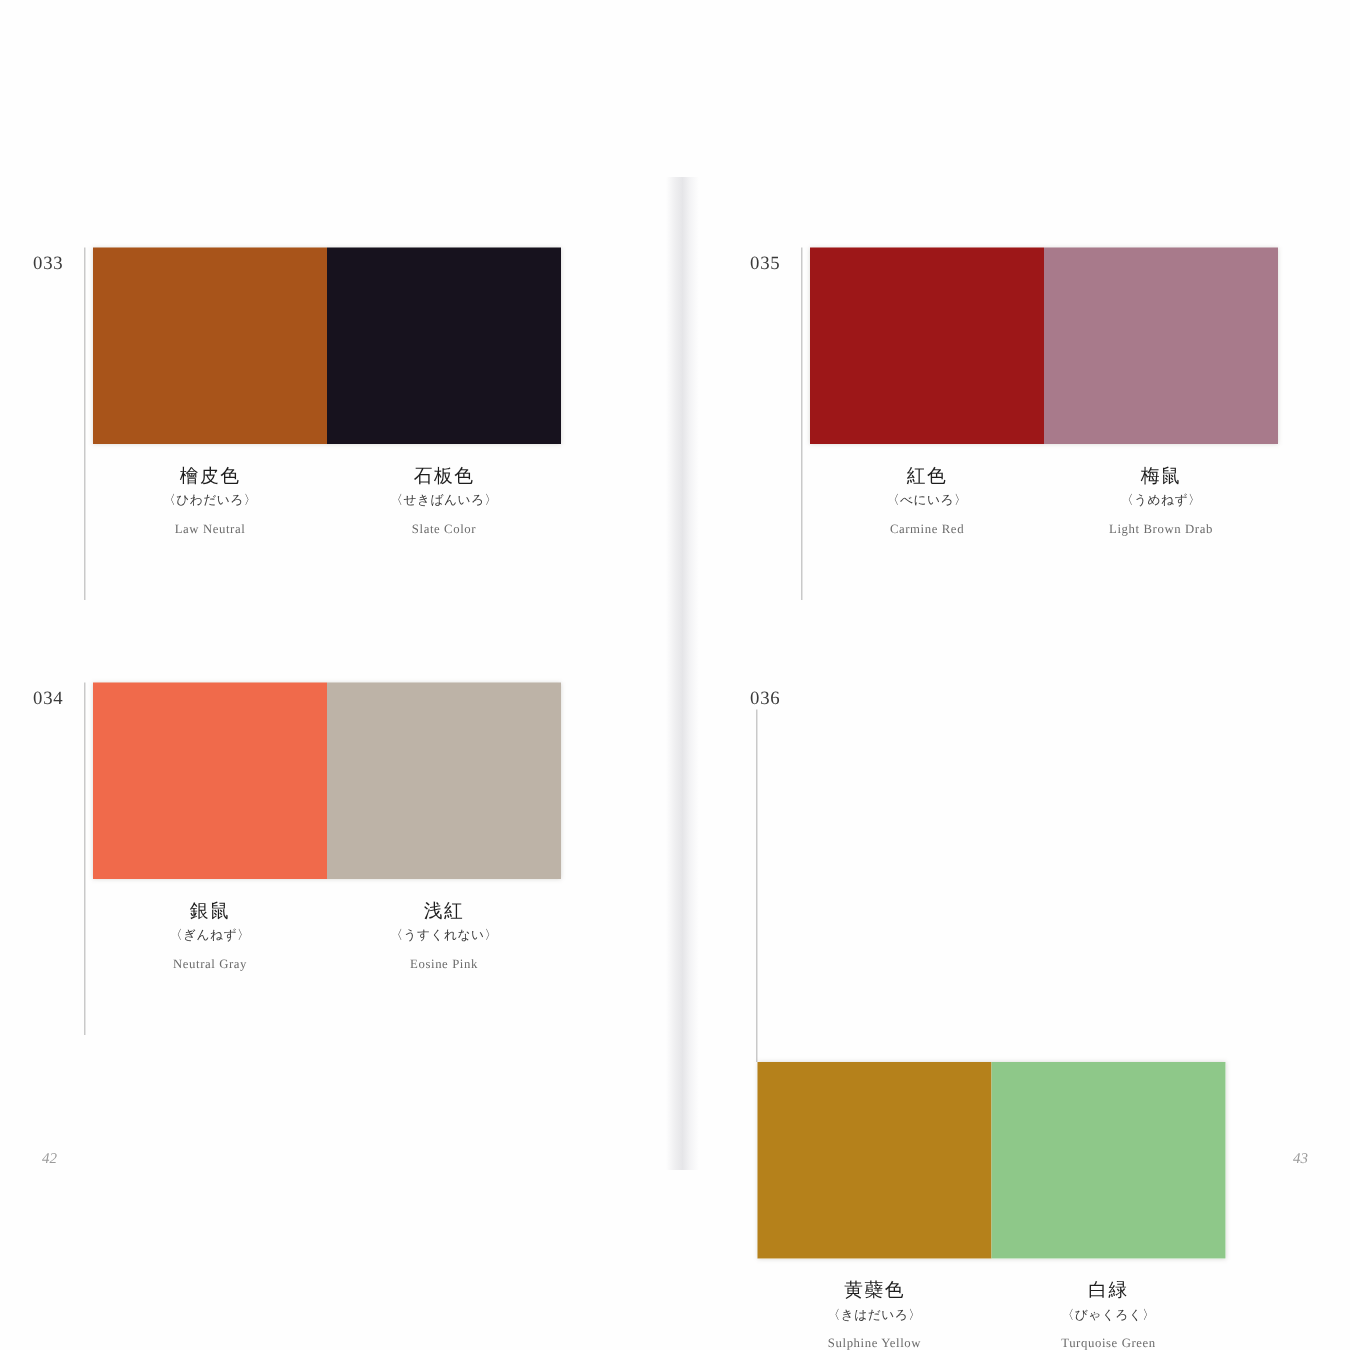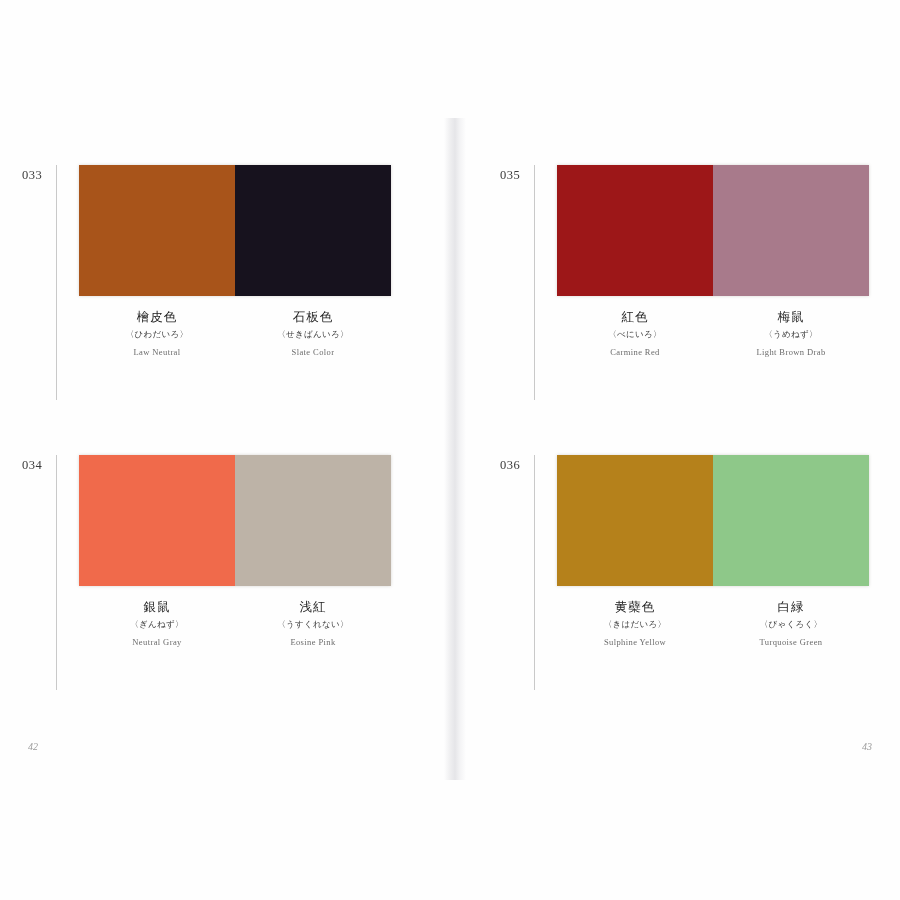--- a/index.html
+++ b/index.html
@@ -63,21 +63,21 @@
   }
 
   .rule {
     width: 1px;
     background: #c9c9c9;
     flex: none;
     margin-left: 4px;
   }
 
   .plate-body {
-    margin-left: 22px;
+    margin-left: 5px;
     flex: none;
   }
 
   .swatch-pair {
     display: flex;
     width: 312px;
     height: 131px;
     box-shadow: 0 0 3px rgba(120,110,100,0.28);
   }
   .swatch {
@@ -114,21 +114,21 @@
     font-family: "Liberation Serif", serif;
     font-size: 8.5px;
     color: #6b6b6b;
     letter-spacing: 0.4px;
     margin-top: 9px;
     line-height: 1.1;
   }
 
   .folio {
     position: absolute;
-    bottom: 148px;
+    bottom: 122px;
     font-family: "Liberation Serif", serif;
     font-style: italic;
     font-size: 10px;
     color: #9a9a9a;
   }
   .folio-left  { left: 28px; }
   .folio-right { right: 28px; }
 </style>
 </head>
 <body>
@@ -204,21 +204,21 @@
           </div>
           <div class="label-col">
             <div class="name-ja">梅鼠</div>
             <div class="reading">〈うめねず〉</div>
             <div class="name-en">Light Brown Drab</div>
           </div>
         </div>
       </div>
     </div>
 
-    <div class="plate" style="left:50px; top:455px; height:235px;">
+    <div class="plate" style="left:50px; top:455px; height:235px;flex-direction:column;">
       <div class="plate-number">036</div>
       <div class="rule" style="height:235px;"></div>
       <div class="plate-body">
         <div class="swatch-pair">
           <div class="swatch" style="background-color: rgb(181, 129, 27);"></div>
           <div class="swatch" style="background-color: rgb(142, 200, 137);"></div>
         </div>
         <div class="labels">
           <div class="label-col">
             <div class="name-ja">黄蘗色</div>

